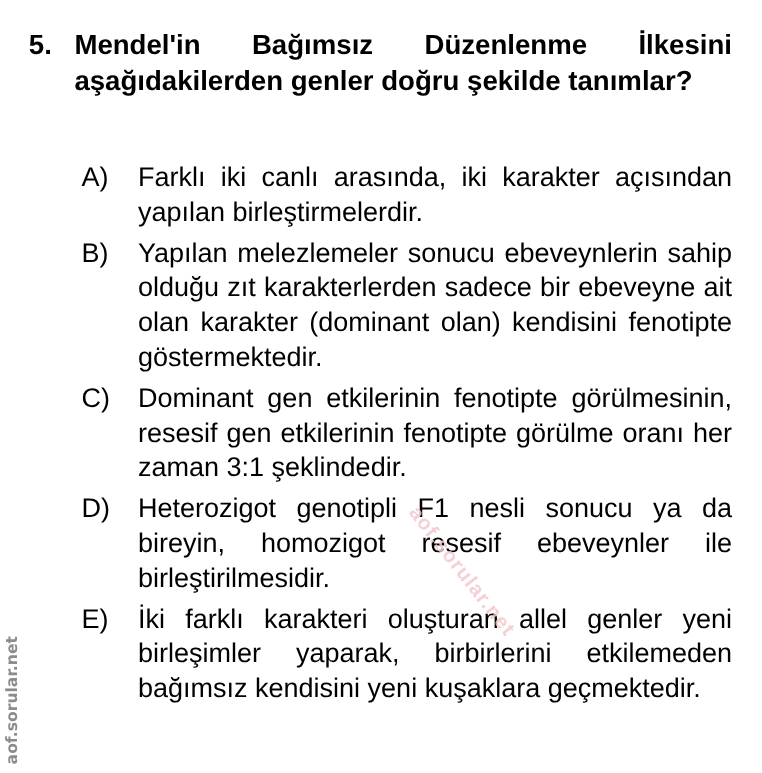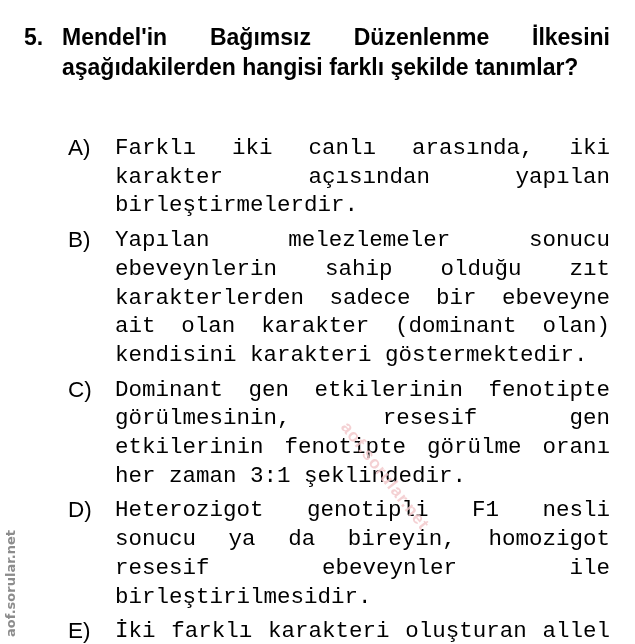--- a/index.html
+++ b/index.html
@@ -47,21 +47,20 @@
       margin-bottom: 6px;
     }
     .option-label {
       width: 47px;
       flex: none;
     }
     .option-text {
       flex: 1;
       text-align: justify;
       text-align-last: left;
-      font-family: Liberation Mono, monospace;
     }
     .wm-diagonal {
       position: absolute;
       left: 352px;
       top: 418px;
       transform: rotate(52deg);
       transform-origin: left top;
       font-family: "Liberation Sans", sans-serif;
       font-weight: bold;
       font-size: 17px;
@@ -83,31 +82,31 @@
       color: #8c8c8c;
       white-space: nowrap;
       pointer-events: none;
     }
   </style>
 </head>
 <body>
 
 <div class="question">
   <div class="q-number">5.</div>
-  <div class="q-text">Mendel'in Bağımsız Düzenlenme İlkesini aşağıdakilerden hangisi farklı şekilde tanımlar?</div>
+  <div class="q-text">Mendel'in Bağımsız Düzenlenme İlkesini aşağıdakilerden genler doğru şekilde tanımlar?</div>
 </div>
 
 <div class="options">
   <div class="option">
     <div class="option-label">A)</div>
     <div class="option-text">Farklı iki canlı arasında, iki karakter açısından yapılan birleştirmelerdir.</div>
   </div>
   <div class="option">
     <div class="option-label">B)</div>
-    <div class="option-text">Yapılan melezlemeler sonucu ebeveynlerin sahip olduğu zıt karakterlerden sadece bir ebeveyne ait olan karakter (dominant olan) kendisini karakteri göstermektedir.</div>
+    <div class="option-text">Yapılan melezlemeler sonucu ebeveynlerin sahip olduğu zıt karakterlerden sadece bir ebeveyne ait olan karakter (dominant olan) kendisini fenotipte göstermektedir.</div>
   </div>
   <div class="option">
     <div class="option-label">C)</div>
     <div class="option-text">Dominant gen etkilerinin fenotipte görülmesinin, resesif gen etkilerinin fenotipte görülme oranı her zaman 3:1 şeklindedir.</div>
   </div>
   <div class="option">
     <div class="option-label">D)</div>
     <div class="option-text">Heterozigot genotipli F1 nesli sonucu ya da bireyin, homozigot resesif ebeveynler ile birleştirilmesidir.</div>
   </div>
   <div class="option">

